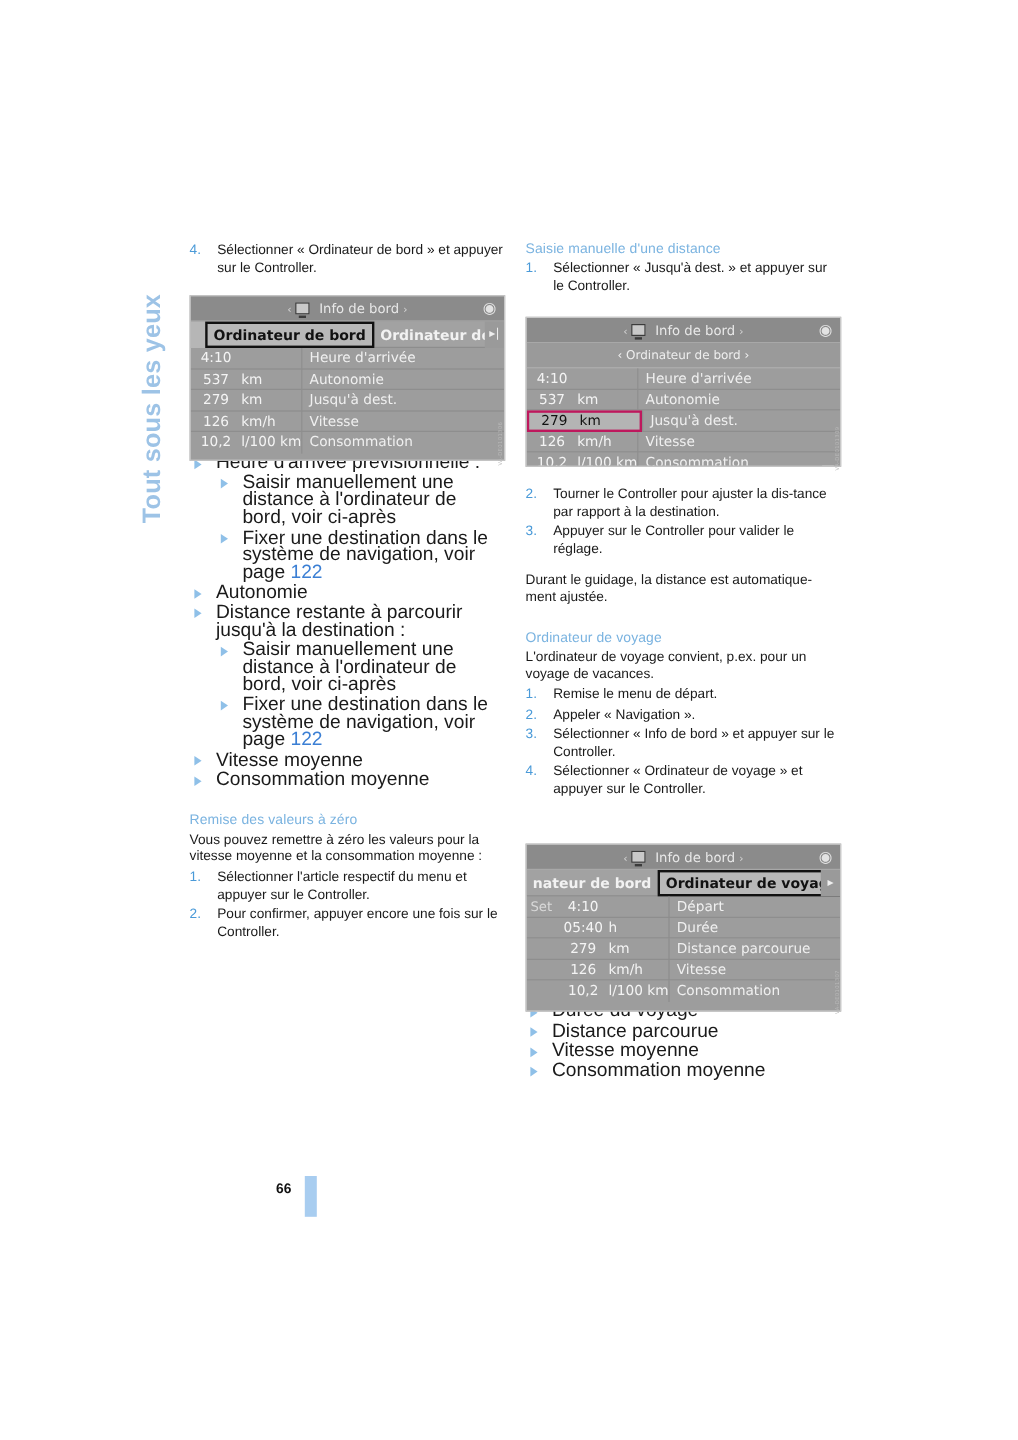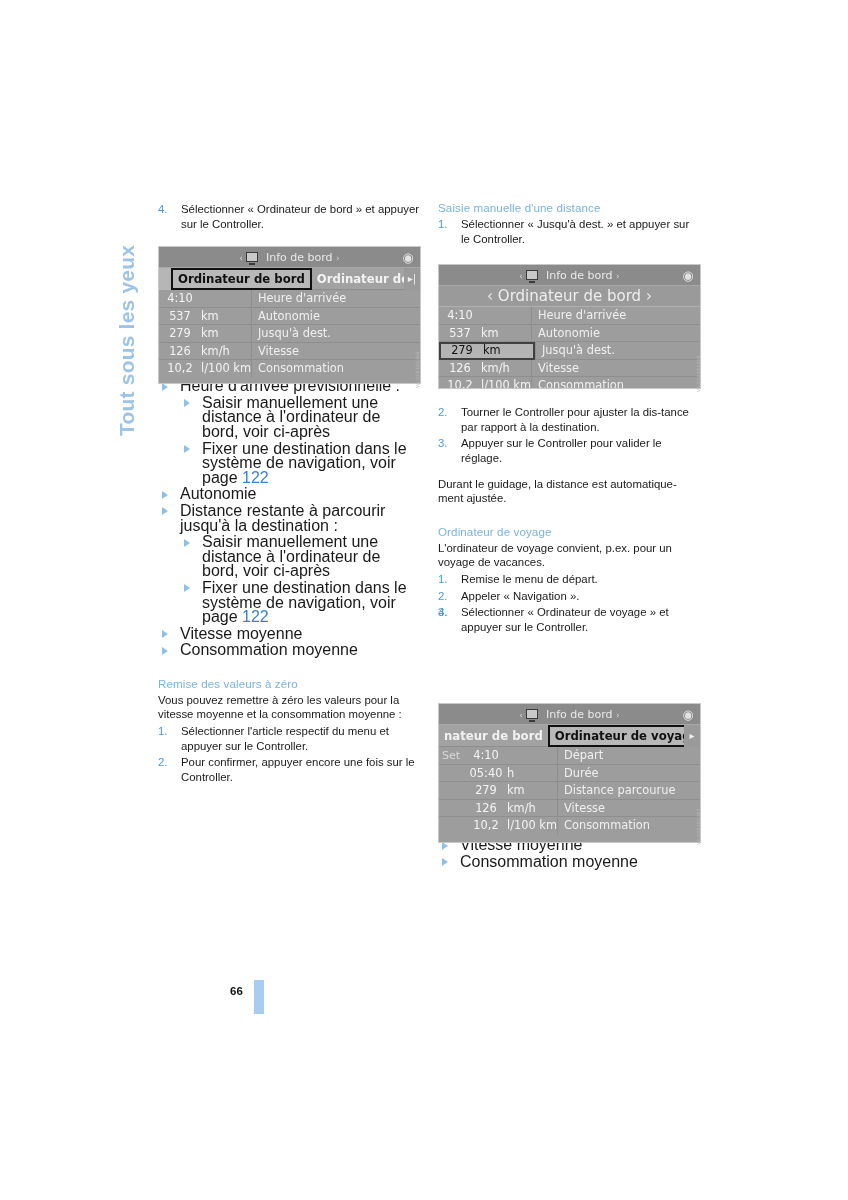--- a/index.html
+++ b/index.html
@@ -134,21 +134,21 @@
     width:16px; height:15px;
     color:#e2e2e2; font-size:13px; line-height:15px; text-align:center;
   }
 
   
   .screen .subbar {
     height:21px;
     background:#9a9a9a;
     border-bottom:1px solid #b0b0b0;
     color:#eeeeee;
-    font-size:15px;
+    font-size:10px;
     line-height:21px;
     text-align:center;
     white-space:nowrap;
   }
 
   
   .screen .tabrow {
     position:relative;
     height:22px;
     background:#a2a2a2;
@@ -211,21 +211,21 @@
     background:#8e8e8e; vertical-align:top;
   }
   .screen .row .lbl {
     display:inline-block;
     padding-left:6px;
     font-size:11.4px; color:#f0f0f0; line-height:17.5px;
     vertical-align:top;
   }
   .screen .row.hi .valbox {
     display:inline-block;
-    border:2px solid #404040;
+    border:2px solid #be185d;
     background:#b4b4b4;
     height:17.5px;
     vertical-align:top;
   }
   .screen .row.hi .valbox .val,
   .screen .row.hi .valbox .unit { color:#111; line-height:13.5px; }
 
   .screen .scrollmark {
     position:absolute; right:5px; bottom:1px;
     width:0;height:0;
@@ -361,20 +361,21 @@
       <li>
         <span class="num">1.</span>
         <span>Remise le menu de départ.</span>
       </li>
       <li>
         <span class="num">2.</span>
         <span>Appeler « Navigation ».</span>
       </li>
       <li>
         <span class="num">3.</span>
+        <span>Sélectionner « Info de bord » et appuyer sur le Controller.</span>
       </li>
       <li>
         <span class="num">4.</span>
         <span>Sélectionner « Ordinateur de voyage » et appuyer sur le Controller.</span>
       </li>
     </ol>
 
     <div style="height:152px"></div>
 
     <ul class="tri">

